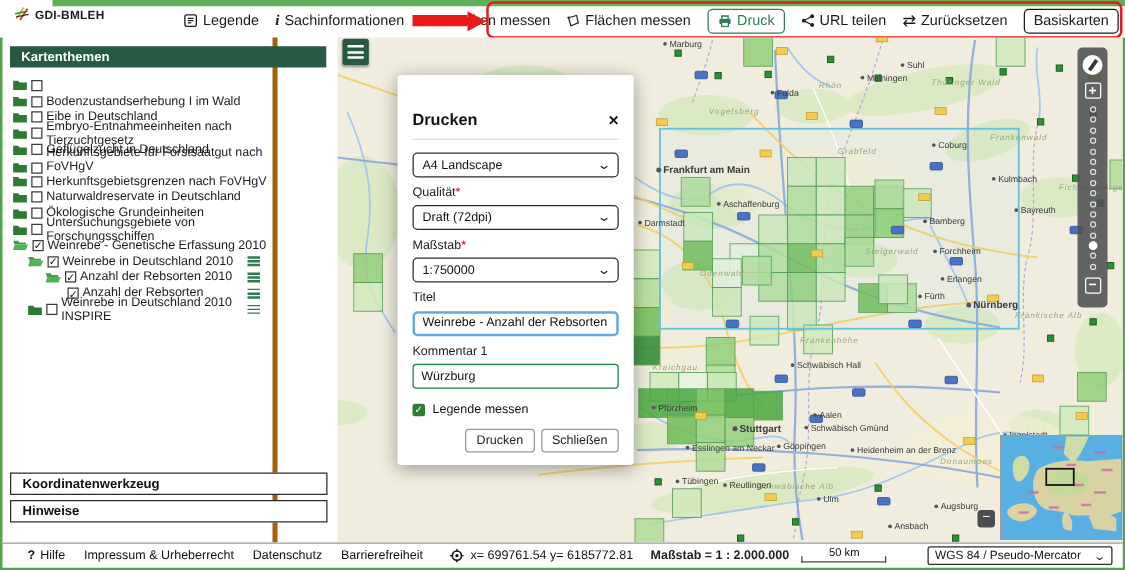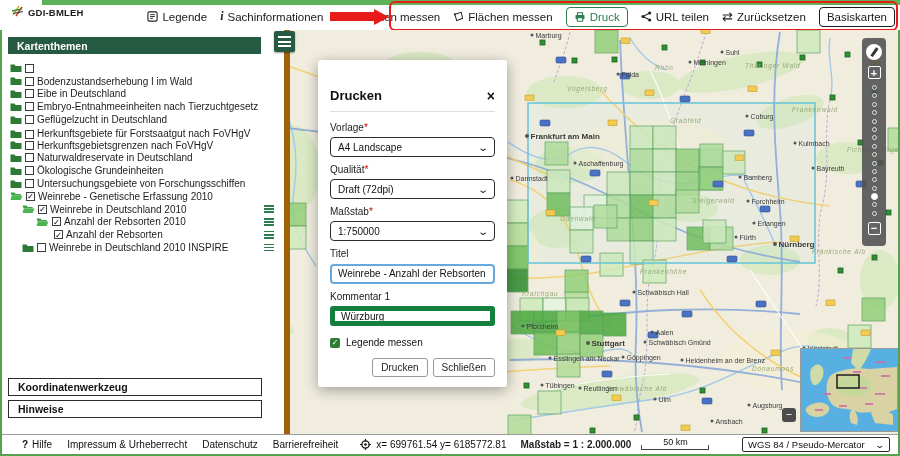--- a/index.html
+++ b/index.html
@@ -16,21 +16,21 @@
   .tbtn{display:flex;align-items:center;gap:4px;font-size:11.5px;color:#1a1a1a;cursor:pointer;white-space:nowrap;}
   .tbtn .ico{display:flex;align-items:center;}
   .tbtn.active{border:1px solid #2e7d51;color:#2e7d51;border-radius:4px;padding:3px 7px;}
   .tbtn.outline{border:1.5px solid #1a1a1a;border-radius:4px;padding:3px 7px;font-weight:400;}
   .ico-i{font-family:"Liberation Serif",serif;font-style:italic;font-weight:bold;font-size:12px;}
   
   .anno-box{position:absolute;left:389px;top:1px;width:509px;height:30px;border:2.5px solid #e81a1a;border-radius:6px;pointer-events:none;}
   .anno-arrow{position:absolute;left:330px;top:12px;width:44px;height:9px;background:#e81a1a;pointer-events:none;}
   .anno-arrow:after{content:"";position:absolute;left:44px;top:-3.5px;border-top:8px solid transparent;border-bottom:8px solid transparent;border-left:15px solid #e81a1a;}
   
-  .sidebar{position:absolute;left:2px;top:30px;width:288px;bottom:22px;background:#fff;border-right:6px solid #a16207;z-index:3;}
+  .sidebar{position:absolute;left:2px;top:30px;width:220px;bottom:22px;background:#fff;border-right:4px solid #a16207;z-index:3;}
   .panel-head{position:absolute;left:6px;top:7px;width:253px;height:17px;background:#265a43;color:#fff;
               font-size:10.5px;font-weight:bold;display:flex;align-items:center;padding-left:9px;}
   .layers{position:absolute;left:6px;top:32px;right:4px;}
   .lrow{display:flex;align-items:center;height:12.8px;gap:3px;font-size:10px;color:#1c1c1c;}
   .cb{width:9px;height:9px;border:1.2px solid #3c3c3c;background:#fff;flex:0 0 auto;display:flex;align-items:center;justify-content:center;font-size:8.5px;line-height:8px;color:#111;}
   .menu{margin-left:auto;margin-right:6px;display:flex;flex-direction:column;gap:1.5px;cursor:pointer;}
   .menu i{display:block;width:10px;height:1.6px;background:#2e7d51;}
   .tool-btn{position:absolute;left:6px;width:254px;height:18px;border:1.6px solid #2b2b2b;background:#fff;
             font-size:10.5px;font-weight:bold;color:#111;display:flex;align-items:center;padding-left:9px;cursor:pointer;}
   
@@ -57,21 +57,21 @@
           box-shadow:0 3px 14px rgba(0,0,0,.35);padding:28px 12px 10px 12px;}
   .dlg-head{display:flex;align-items:center;}
   .dlg-title{font-size:13px;font-weight:bold;color:#111;}
   .dlg-x{margin-left:auto;font-size:14px;font-weight:bold;color:#111;cursor:pointer;line-height:12px;}
   .dlg-sep{border-bottom:1px solid #ddd;margin:8px 0 10px 0;}
   .flabel{font-size:10px;color:#1a1a1a;margin:7px 0 4px 0;}
   .req{color:#cc0000;}
   .fselect{height:20px;border:1.4px solid #2b2b2b;border-radius:4px;display:flex;align-items:center;
            padding:0 7px;font-size:10px;color:#111;cursor:pointer;}
   .fselect .chev{margin-left:auto;font-size:10px;color:#222;transform:scaleX(1.4);}
-  .finput{width:100%;height:20px;border:5px solid #15803d;border-radius:3px;font-size:10px;color:#111;
+  .finput{width:100%;height:20px;border:1px solid #15803d;border-radius:3px;font-size:10px;color:#111;
           padding:0 6px;font-family:"Liberation Sans",sans-serif;}
   .finput.focus{border:2px solid #64a9e0;border-radius:4px;}
   .chkrow{display:flex;align-items:center;gap:6px;margin-top:11px;font-size:10px;color:#111;}
   .chk{width:10px;height:10px;background:#2e7d32;border-radius:2px;color:#fff;font-size:8px;line-height:10px;text-align:center;cursor:pointer;}
   .dlg-btns{display:flex;justify-content:flex-end;gap:5px;margin-top:10px;}
   .dbtn{border:1px solid #999;background:#fff;border-radius:3px;font-size:10px;color:#222;padding:3px 8px;cursor:pointer;font-family:"Liberation Sans",sans-serif;}
   
   .footer{position:absolute;left:2px;right:2px;bottom:2px;height:20px;background:#fff;border-top:1px solid #9a9a9a;
           display:flex;align-items:center;font-size:10px;color:#111;z-index:7;}
   .footer .lnk{cursor:pointer;}
@@ -657,21 +657,20 @@
     <button class="tool-btn" style="top:370px">Hinweise</button>
   </div>
 
   <div class="dialog">
     <div class="dlg-head">
       <span class="dlg-title">Drucken</span>
       <span class="dlg-x">×</span>
     </div>
     <div class="dlg-sep"></div>
 
-    <div class="flabel"><span>Vorlage</span><span class="req">*</span></div>
     <div class="fselect">
       <span>A4 Landscape</span>
         <span class="chev">⌄</span>
     </div>
 
     <div class="flabel"><span>Qualität</span><span class="req">*</span></div>
     <div class="fselect">
       <span>Draft (72dpi)</span>
         <span class="chev">⌄</span>
     </div>

